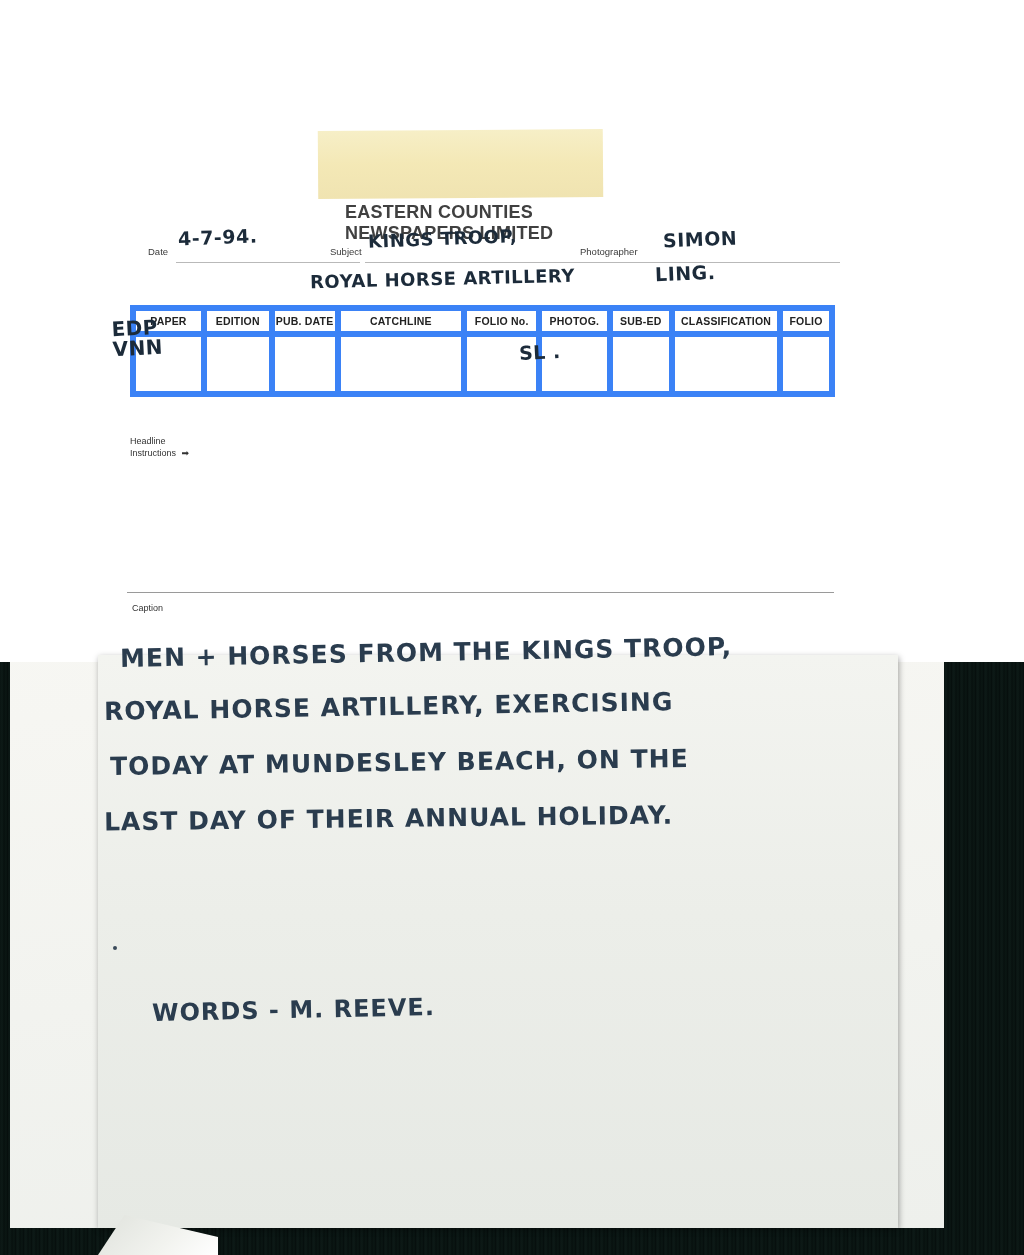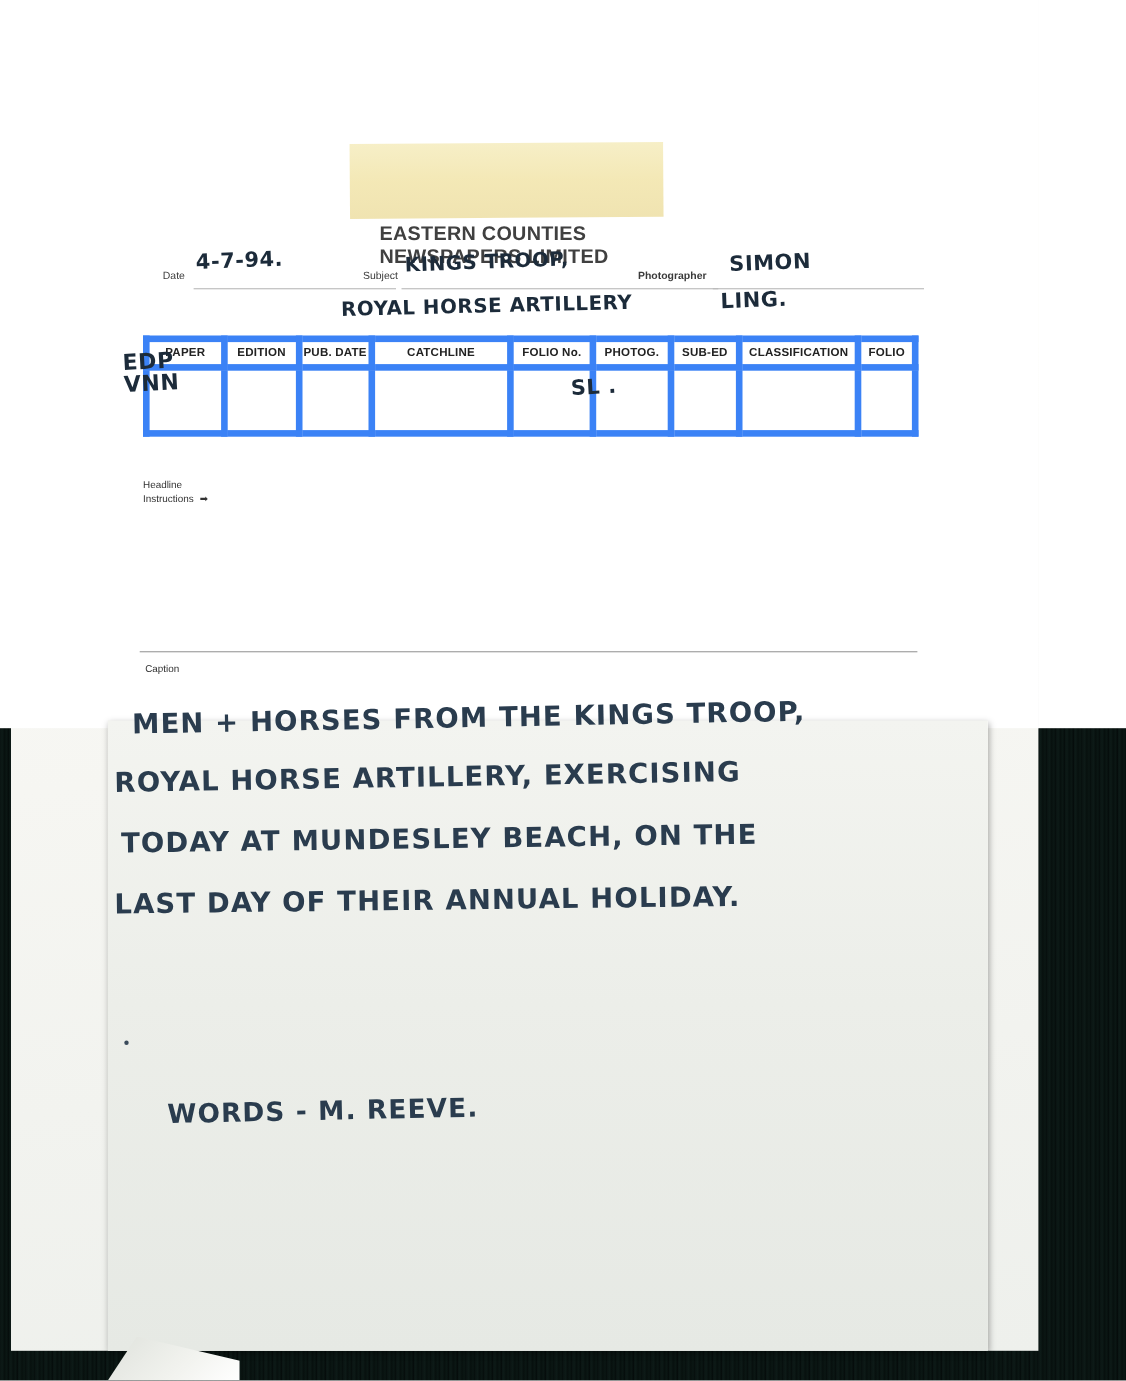--- a/index.html
+++ b/index.html
@@ -270,21 +270,21 @@
 
 <div class="masthead">EASTERN COUNTIES NEWSPAPERS LIMITED</div>
 
 <div class="hdr-row">
   <span class="fld-label" style="left:8px;">Date</span>
   <span class="fld-rule" style="left:36px; top:30px; width:184px;"></span>
 
   <span class="fld-label" style="left:190px;">Subject</span>
   <span class="fld-rule" style="left:225px; top:30px; width:288px;"></span>
 
-  <span class="fld-label" style="left:440px;font-weight:bold;">Photographer</span>
+  <span class="fld-label" style="left:440px;">Photographer</span>
   <span class="fld-rule" style="left:508px; top:30px; width:192px;"></span>
 </div>
 
 <div class="hand h-date">4-7-94.</div>
 <div class="hand h-subject">KINGS TROOP,</div>
 <div class="hand h-subject2">ROYAL HORSE ARTILLERY</div>
 <div class="hand h-photog">SIMON</div>
 <div class="hand h-photog2">LING.</div>
 
 <table class="grid">

